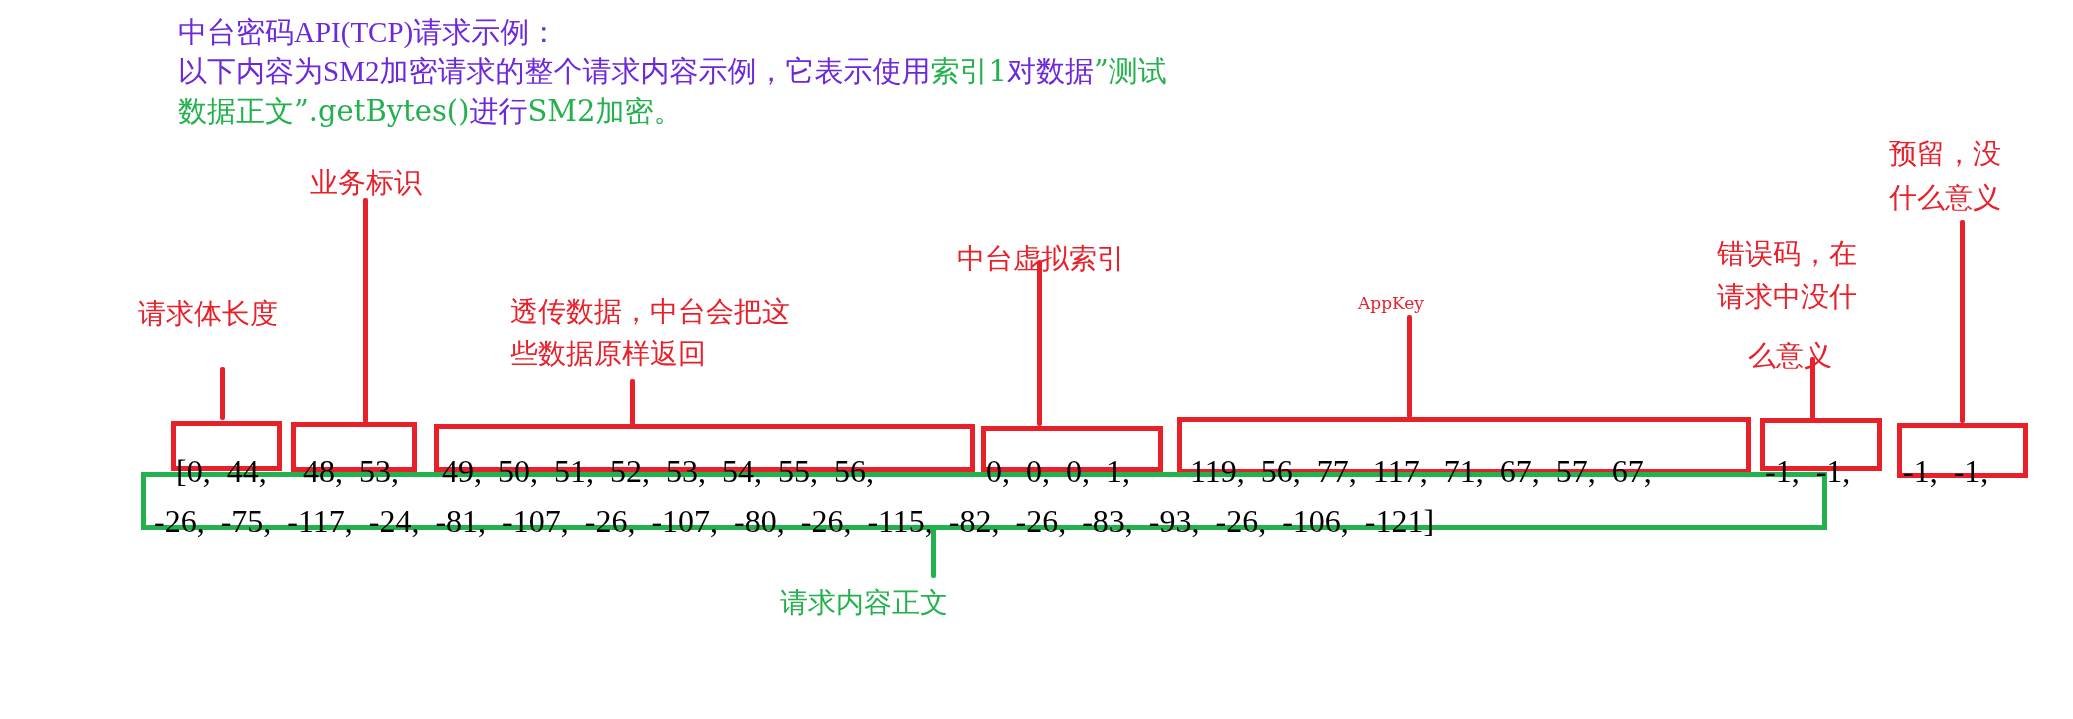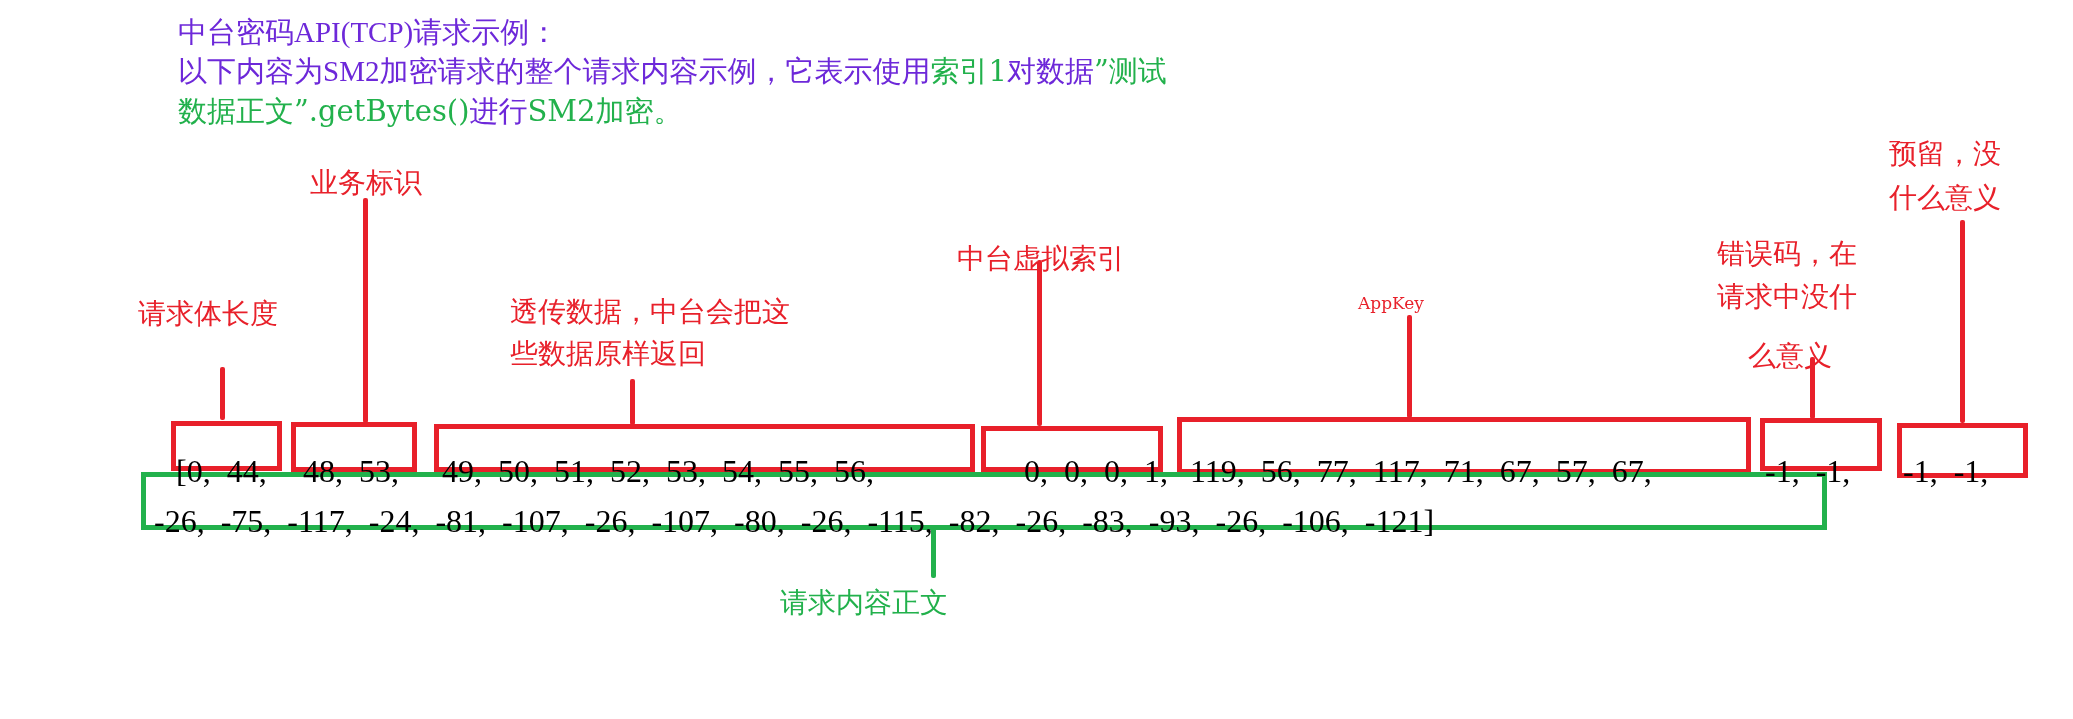--- a/index.html
+++ b/index.html
@@ -57,18 +57,18 @@
 <div class="box" style="left:981px; top:426px; width:182px; height:46px;"></div>
 <div class="box" style="left:1177px; top:417px; width:574px; height:57px;"></div>
 <div class="box" style="left:1760px; top:418px; width:122px; height:53px;"></div>
 <div class="box" style="left:1897px; top:423px; width:131px; height:55px;"></div>
 
 <div class="box green" style="left:141px; top:472px; width:1686px; height:58px;"></div>
 
 <div class="nums" style="left:176px; top:427px;">[0,  44,</div>
 <div class="nums" style="left:295px; top:427px;"> 48,  53,</div>
 <div class="nums" style="left:442px; top:427px;">49,  50,  51,  52,  53,  54,  55,  56,</div>
-<div class="nums" style="left:1024px; top:427px;">0,  0,  0,  1,</div>
+<div class="nums" style="left:986px; top:427px;">0,  0,  0,  1,</div>
 <div class="nums" style="left:1182px; top:427px;"> 119,  56,  77,  117,  71,  67,  57,  67,</div>
 <div class="nums" style="left:1765px; top:427px;">-1,  -1,</div>
 <div class="nums" style="left:1903px; top:427px;">-1,  -1,</div>
 
 <div class="nums" style="left:154px; top:477px;">-26,  -75,  -117,  -24,  -81,  -107,  -26,  -107,  -80,  -26,  -115,  -82,  -26,  -83,  -93,  -26,  -106,  -121]</div>
 
 </body></html>

